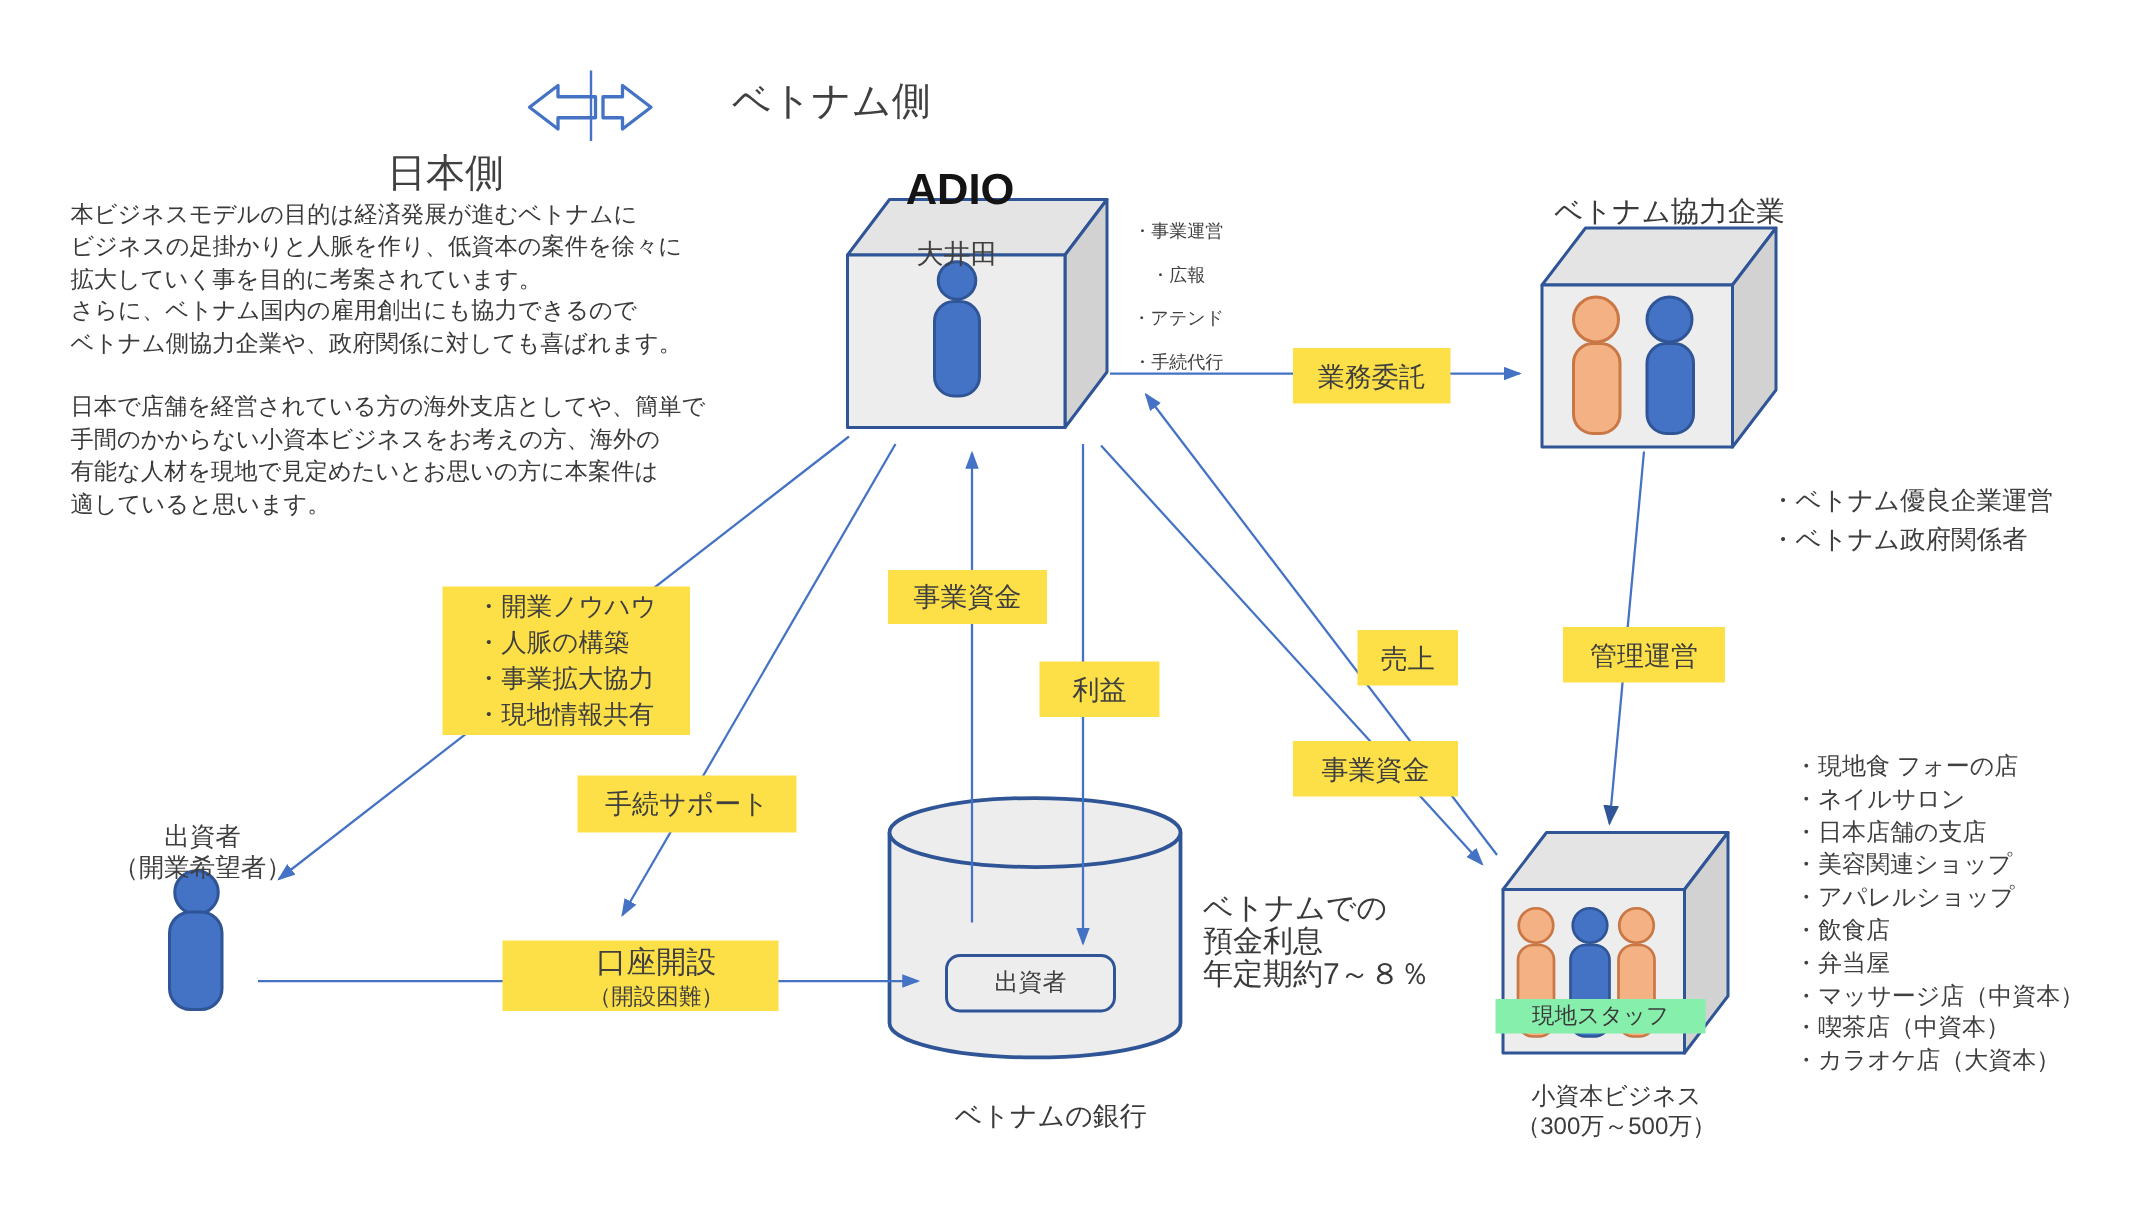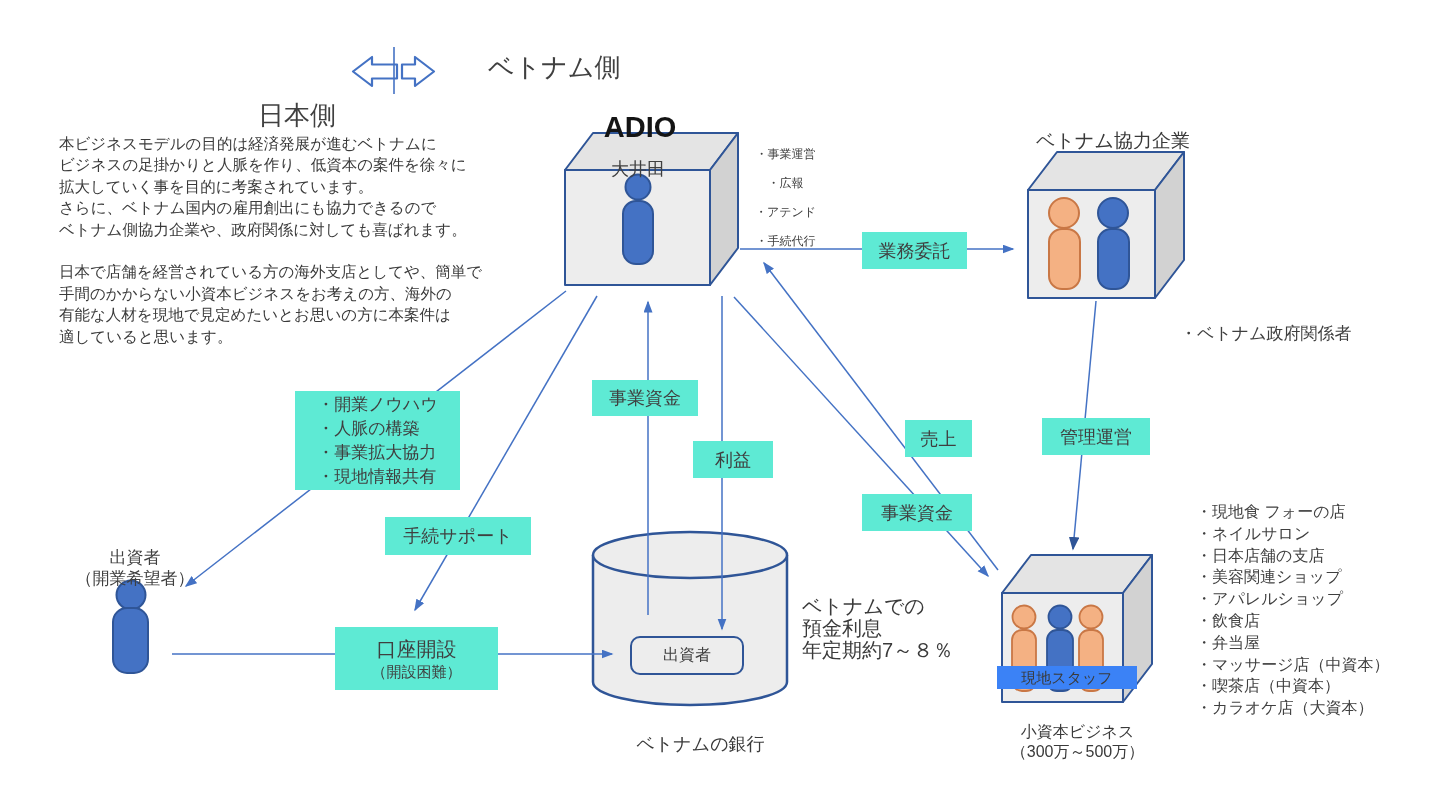--- a/index.html
+++ b/index.html
@@ -1,20 +1,20 @@
 <!DOCTYPE html>
 <html><head>
 <meta charset="utf-8">
 <style>
   html,body{margin:0;padding:0;background:#fff;}
   #canvas{position:relative;width:1433px;height:804px;background:#ffffff;overflow:hidden;
           font-family:"Liberation Sans","DejaVu Sans",sans-serif;color:#3f3f3f;}
   .abs{position:absolute;}
   svg{position:absolute;left:0;top:0;}
-  .bluebox{background:#5eead4;color:#3f3f3f;display:flex;align-items:center;justify-content:center;
+  .bluebox{background:#fde047;color:#3f3f3f;display:flex;align-items:center;justify-content:center;
            text-align:center;z-index:2;}
   .label18{font-size:18px;}
   .pre{white-space:pre-line;}
   .list div{white-space:pre;}
   .center{text-align:center;margin-top:16px;}
   .z2{z-index:2;}
 </style>
 </head>
 <body>
 
@@ -99,21 +99,21 @@
 
     <g fill="#4472C4" stroke="#2F5597" stroke-width="2">
       <circle cx="131" cy="595" r="14.5"></circle>
       <rect x="113" y="608" width="35" height="65" rx="14"></rect>
     </g>
   </svg>
 
   <div class="abs" style="left:258px;top:50px;font-size:26px;color:#404040;margin-top:48px;">日本側</div>
   <div class="abs" style="left:452px;top:50px;font-size:26px;color:#404040;margin-left:36px;">ベトナム側</div>
 
-  <div class="abs pre" style="left:47px;top:133px;width:480px;font-size:15.5px;line-height:21.4px;color:#3a3a3a;margin-left:12px;">本ビジネスモデルの目的は経済発展が進むベトナムに
+  <div class="abs pre" style="left:47px;top:133px;width:480px;font-size:15.5px;line-height:21.4px;color:#3a3a3a;">本ビジネスモデルの目的は経済発展が進むベトナムに
 ビジネスの足掛かりと人脈を作り、低資本の案件を徐々に
 拡大していく事を目的に考案されています。
 さらに、ベトナム国内の雇用創出にも協力できるので
 ベトナム側協力企業や、政府関係に対しても喜ばれます。
 
 日本で店舗を経営されている方の海外支店としてや、簡単で
 手間のかからない小資本ビジネスをお考えの方、海外の
 有能な人材を現地で見定めたいとお思いの方に本案件は
 適していると思います。</div>
 
@@ -121,53 +121,54 @@
   <div class="abs center" style="left:598px;top:141px;width:80px;font-size:18px;color:#3f3f3f;">大井田</div>
   <div class="abs list" style="left:755px;top:140px;font-size:12px;line-height:29px;color:#3f3f3f;text-align:center;">
       <div>・事業運営</div>
       <div>・広報</div>
       <div>・アテンド</div>
       <div>・手続代行</div>
     </div>
 
   <div class="abs center" style="left:1023px;top:112px;width:180px;font-size:19px;color:#3a3a3a;">ベトナム協力企業</div>
   <div class="abs list" style="left:1180px;top:321px;font-size:17px;line-height:25.5px;color:#3f3f3f;">
+      <div>・ベトナム優良企業運営</div>
       <div>・ベトナム政府関係者</div>
     </div>
 
   <div class="abs center pre" style="left:65px;top:531px;width:140px;font-size:17px;line-height:21px;color:#3f3f3f;">出資者
 （開業希望者）</div>
 
   <div class="abs bluebox" style="left:295px;top:391px;width:165px;height:99px;">
     <div class="list" style="font-size:17px;line-height:24px;text-align:left;">
         <div>・開業ノウハウ</div>
         <div>・人脈の構築</div>
         <div>・事業拡大協力</div>
         <div>・現地情報共有</div>
       </div>
   </div>
   <div class="abs bluebox label18" style="left:385px;top:517px;width:146px;height:38px;">手続サポート</div>
-  <div class="abs bluebox" style="left:335px;top:627px;width:163px;height:63px;flex-direction:column;">
+  <div class="abs bluebox" style="left:335px;top:627px;width:163px;height:47px;flex-direction:column;padding-left:21px;">
     <div style="font-size:20px;">口座開設</div>
     <div style="font-size:15px;">（開設困難）</div>
   </div>
   <div class="abs bluebox label18" style="left:592px;top:380px;width:106px;height:36px;">事業資金</div>
   <div class="abs bluebox label18" style="left:693px;top:441px;width:80px;height:37px;">利益</div>
   <div class="abs bluebox label18" style="left:862px;top:232px;width:105px;height:37px;">業務委託</div>
   <div class="abs bluebox label18" style="left:905px;top:420px;width:67px;height:37px;">売上</div>
   <div class="abs bluebox label18" style="left:862px;top:494px;width:110px;height:37px;">事業資金</div>
   <div class="abs bluebox label18" style="left:1042px;top:418px;width:108px;height:37px;">管理運営</div>
 
   <div class="abs z2" style="left:630px;top:636px;width:110px;height:35px;border:2.5px solid #2F5597;border-radius:10px;background:#EDEDED;display:flex;align-items:center;justify-content:center;font-size:16px;">出資者</div>
   <div class="abs center" style="left:608px;top:716px;width:185px;font-size:18px;color:#3a3a3a;">ベトナムの銀行</div>
   <div class="abs pre" style="left:802px;top:595px;width:170px;font-size:20px;line-height:22px;color:#3a3a3a;">ベトナムでの
 預金利息
 年定期約7～８％</div>
 
-  <div class="abs z2 center" style="left:997px;top:650px;width:140px;height:23px;background:#3b82f6;font-size:15px;line-height:23px;color:#3a3a3a;">現地スタッフ</div>
+  <div class="abs z2 center" style="left:997px;top:650px;width:140px;height:23px;background:#86efac;font-size:15px;line-height:23px;color:#3a3a3a;">現地スタッフ</div>
   <div class="abs center pre" style="left:990px;top:706px;width:175px;font-size:16px;line-height:20px;color:#3a3a3a;">小資本ビジネス
 （300万～500万）</div>
   <div class="abs list" style="left:1196px;top:501px;font-size:16px;line-height:21.8px;color:#3f3f3f;">
       <div>・現地食 フォーの店</div>
       <div>・ネイルサロン</div>
       <div>・日本店舗の支店</div>
       <div>・美容関連ショップ</div>
       <div>・アパレルショップ</div>
       <div>・飲食店</div>
       <div>・弁当屋</div>

